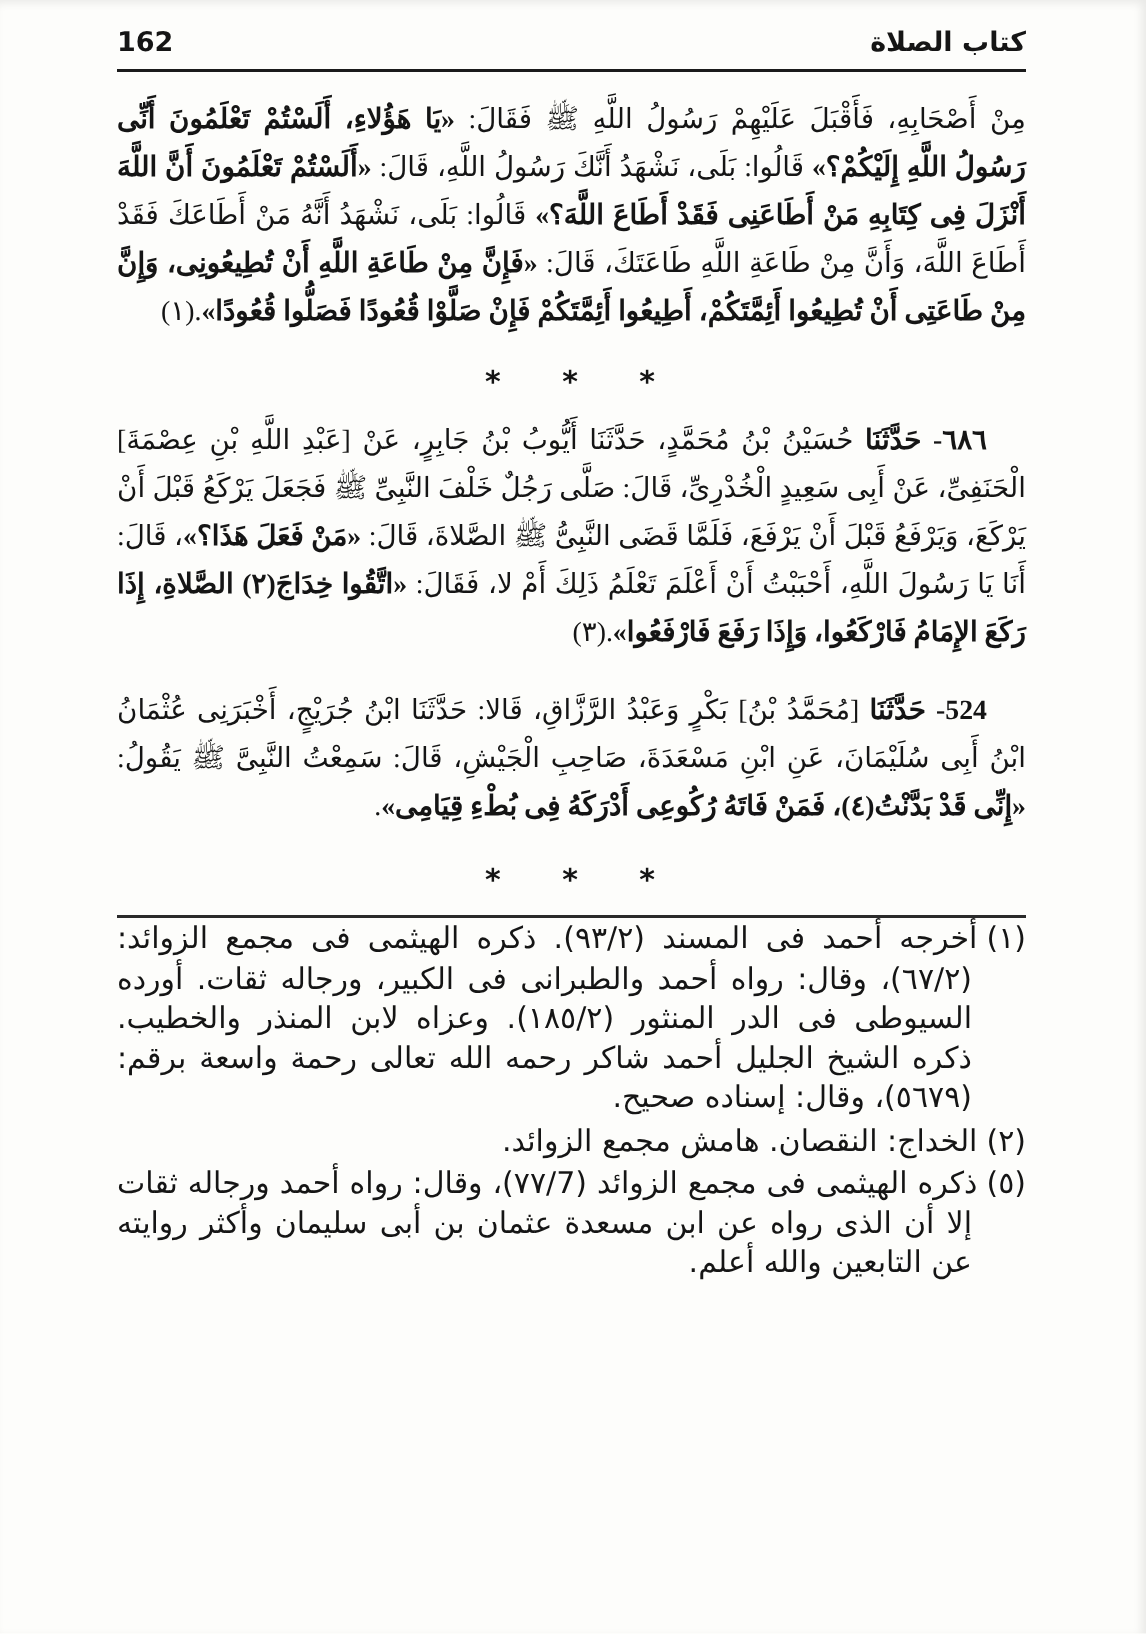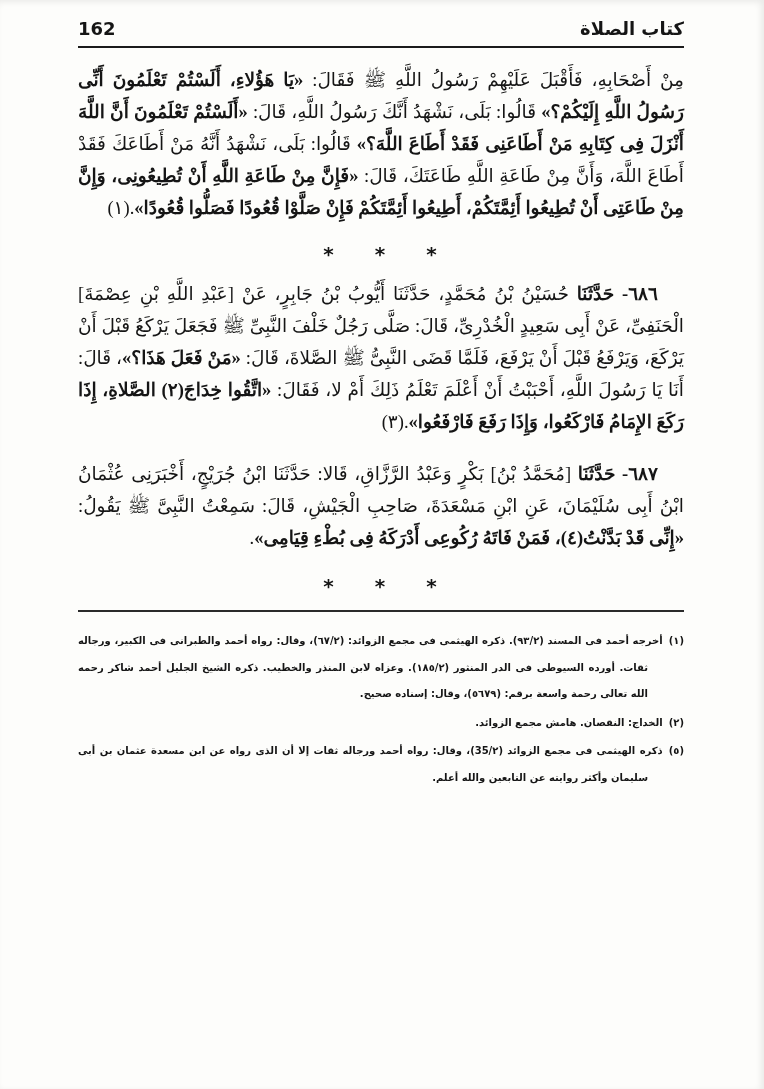--- a/index.html
+++ b/index.html
@@ -49,25 +49,24 @@
   .separator.bottom { margin: 16px 0 8px 0; }
   .chapter-heading {
     text-align: center;
     font-size: 20px;
     font-weight: bold;
     margin: 6px 0 12px 0;
   }
   .footnotes {
     margin-top: 8px;
     border-top: 2px solid #2a2a2a;
-    padding-top: 16px;
-    font-size: 10px;
+    padding-top: 0;
+    font-size: 20px;
     line-height: 26.5px;
     text-align: justify;
-    font-weight: bold;
   }
   .footnote {
     margin: 0 0 2px 0;
     padding-right: 36px;
     text-indent: -36px;
   }
   .fn-marker { margin-inline-end: 6px; }
 </style>
 </head>
 <body>
@@ -86,33 +85,33 @@
     </p>
 
     <div class="separator top">* * *</div>
 
 
     <p class="para hadith hadith-686">
       <span class="b">٦٨٦- حَدَّثَنَا </span><span>حُسَيْنُ بْنُ مُحَمَّدٍ، حَدَّثَنَا أَيُّوبُ بْنُ جَابِرٍ، عَنْ [عَبْدِ اللَّهِ بْنِ عِصْمَةَ] الْحَنَفِىِّ، عَنْ أَبِى سَعِيدٍ الْخُدْرِىِّ، قَالَ: صَلَّى رَجُلٌ خَلْفَ النَّبِىِّ ﷺ فَجَعَلَ يَرْكَعُ قَبْلَ أَنْ يَرْكَعَ، وَيَرْفَعُ قَبْلَ أَنْ يَرْفَعَ، فَلَمَّا قَضَى النَّبِىُّ ﷺ الصَّلاةَ، قَالَ: </span><span class="b">«مَنْ فَعَلَ هَذَا؟»</span><span>، قَالَ: أَنَا يَا رَسُولَ اللَّهِ، أَحْبَبْتُ أَنْ أَعْلَمَ تَعْلَمُ ذَلِكَ أَمْ لا، فَقَالَ: </span><span class="b">«اتَّقُوا خِدَاجَ(٢) الصَّلاةِ، إِذَا رَكَعَ الإِمَامُ فَارْكَعُوا، وَإِذَا رَفَعَ فَارْفَعُوا»</span><span>.(٣)</span>
     </p>
 
     <p class="para hadith hadith-687">
-      <span class="b">٦٨٧- حَدَّثَنَا </span><span>[مُحَمَّدُ بْنُ] بَكْرٍ وَعَبْدُ الرَّزَّاقِ، قَالا: حَدَّثَنَا ابْنُ جُرَيْجٍ، أَخْبَرَنِى عُثْمَانُ ابْنُ أَبِى سُلَيْمَانَ، عَنِ ابْنِ مَسْعَدَةَ، صَاحِبِ الْجَيْشِ، قَالَ: سَمِعْتُ النَّبِىَّ ﷺ يَقُولُ: </span><span class="b">«إِنِّى قَدْ بَدَّنْتُ(٤)، فَمَنْ فَاتَهُ رُكُوعِى أَدْرَكَهُ فِى بُطْءِ قِيَامِى»</span><span>.</span>
+      <span class="b">524- حَدَّثَنَا </span><span>[مُحَمَّدُ بْنُ] بَكْرٍ وَعَبْدُ الرَّزَّاقِ، قَالا: حَدَّثَنَا ابْنُ جُرَيْجٍ، أَخْبَرَنِى عُثْمَانُ ابْنُ أَبِى سُلَيْمَانَ، عَنِ ابْنِ مَسْعَدَةَ، صَاحِبِ الْجَيْشِ، قَالَ: سَمِعْتُ النَّبِىَّ ﷺ يَقُولُ: </span><span class="b">«إِنِّى قَدْ بَدَّنْتُ(٤)، فَمَنْ فَاتَهُ رُكُوعِى أَدْرَكَهُ فِى بُطْءِ قِيَامِى»</span><span>.</span>
     </p>
 
 
     <div class="separator bottom">* * *</div>
 
   </main>
 
   <footer class="footnotes">
     <div class="footnote">
       <span class="fn-marker">(١)</span><span>أخرجه أحمد فى المسند (٩٣/٢). ذكره الهيثمى فى مجمع الزوائد: (٦٧/٢)، وقال: رواه أحمد والطبرانى فى الكبير، ورجاله ثقات. أورده السيوطى فى الدر المنثور (١٨٥/٢). وعزاه لابن المنذر والخطيب. ذكره الشيخ الجليل أحمد شاكر رحمه الله تعالى رحمة واسعة برقم: (٥٦٧٩)، وقال: إسناده صحيح.</span>
     </div>
     <div class="footnote">
       <span class="fn-marker">(٢)</span><span>الخداج: النقصان. هامش مجمع الزوائد.</span>
     </div>
     <div class="footnote">
-      <span class="fn-marker">(٥)</span><span>ذكره الهيثمى فى مجمع الزوائد (35/٢)، وقال: رواه أحمد ورجاله ثقات إلا أن الذى رواه عن ابن مسعدة عثمان بن أبى سليمان وأكثر روايته عن التابعين والله أعلم.</span>
+      <span class="fn-marker">(٥)</span><span>ذكره الهيثمى فى مجمع الزوائد (٧٧/7)، وقال: رواه أحمد ورجاله ثقات إلا أن الذى رواه عن ابن مسعدة عثمان بن أبى سليمان وأكثر روايته عن التابعين والله أعلم.</span>
     </div>
   </footer>
 
 </div>
 
 </body></html>

